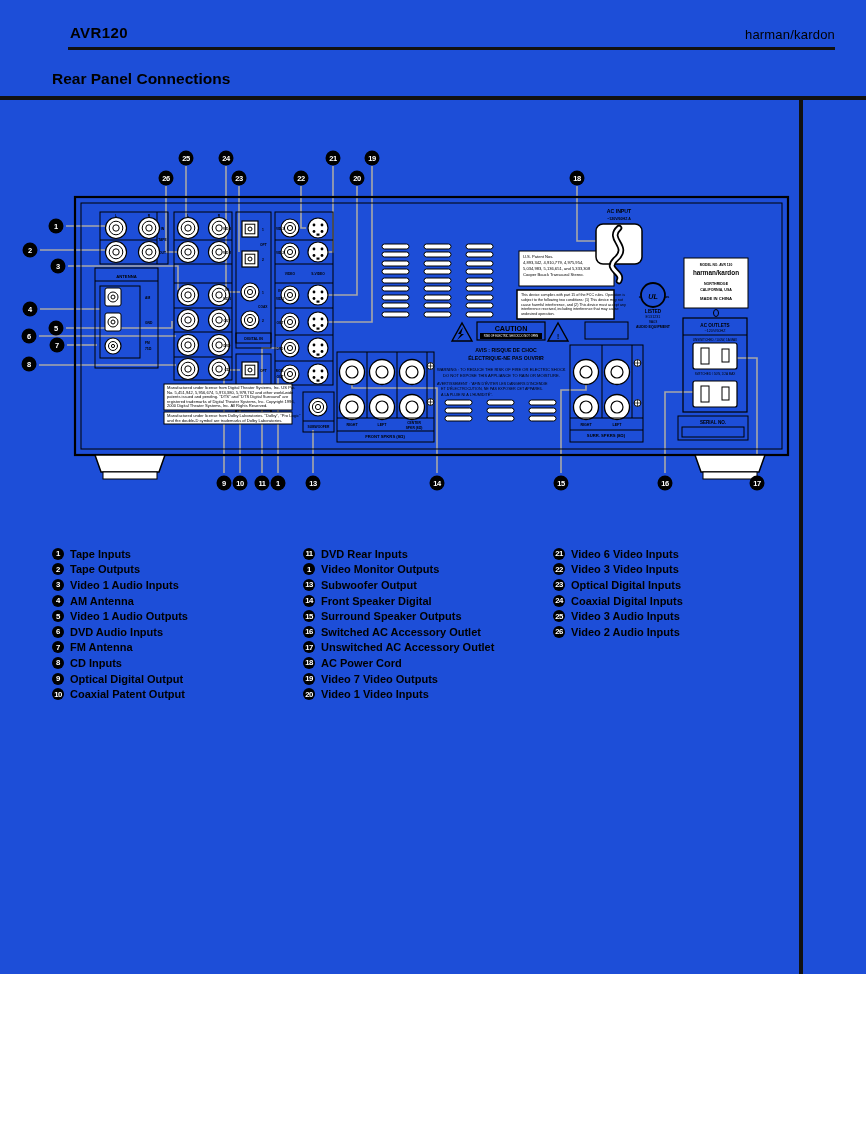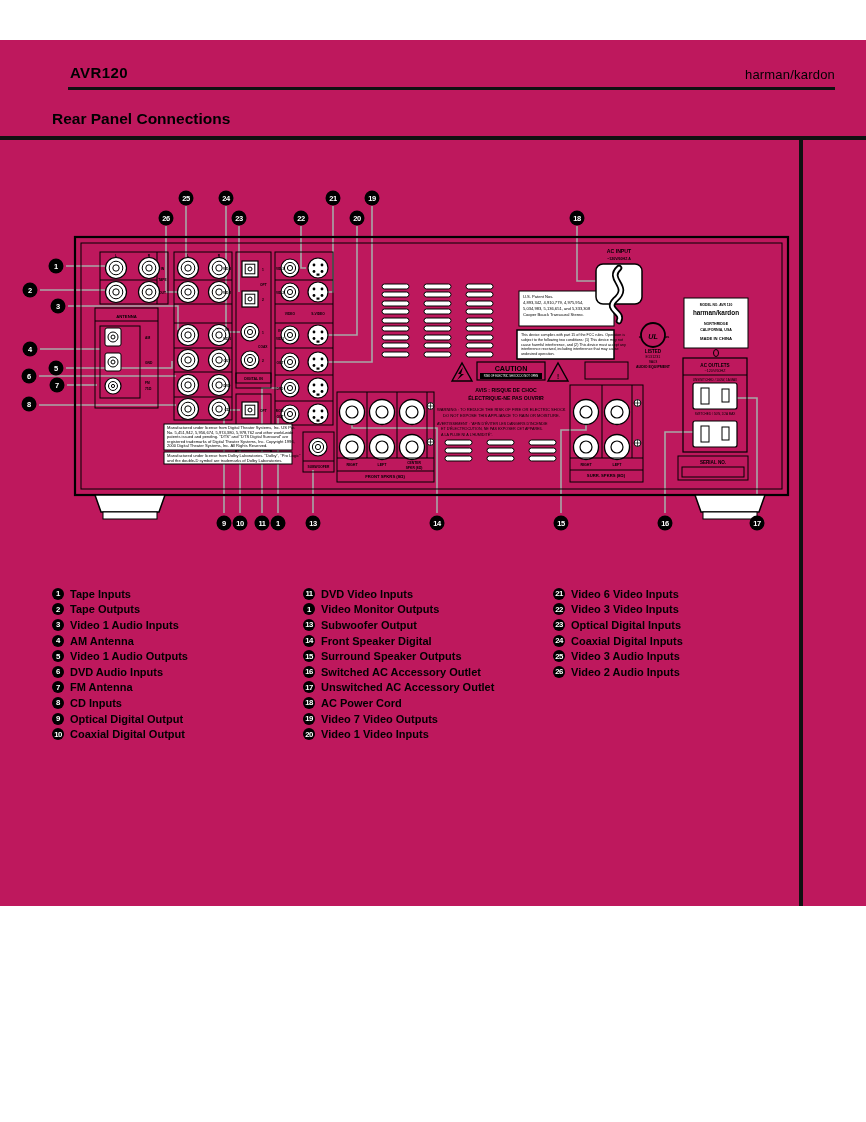--- a/index.html
+++ b/index.html
@@ -1,17 +1,17 @@
 <!DOCTYPE html>
 <html><head>
 <meta charset="utf-8">
 <style>
   html,body{margin:0;padding:0;background:#fff;}
-  .page{position:relative;width:866px;height:866px;background:#be185d;overflow:hidden;
-        font-family:"Liberation Sans",sans-serif;color:#000;margin-top:40px;}
+  .page{position:relative;width:866px;height:974px;background:#1d4ed8;overflow:hidden;
+        font-family:"Liberation Sans",sans-serif;color:#000;}
   .abs{position:absolute;}
   .hdr-model{left:70px;top:24px;font-size:15px;font-weight:bold;letter-spacing:.4px;}
   .hdr-brand{right:31px;top:27px;font-size:13px;letter-spacing:.2px;}
   .hdr-rule{left:68px;top:47px;width:767px;height:2.5px;background:#111;}
   .pg-title{left:52px;top:70px;font-size:15.5px;font-weight:bold;}
   .rule-thick{left:0;top:96px;width:866px;height:3.5px;background:#111;}
   .vbar-right{left:799px;top:96px;width:4px;height:1026px;background:#111;}
   .legend-col{top:546px;width:245px;}
   .legend-item{display:flex;align-items:center;height:15.6px;font-size:11px;font-weight:bold;white-space:nowrap;}
   .lbadge{flex:0 0 12px;width:12px;height:12px;border-radius:50%;background:#000;color:#fff;
@@ -569,27 +569,27 @@
       <div class="legend-item">
         <span class="lbadge">8</span>
         <span>CD Inputs</span>
       </div>
       <div class="legend-item">
         <span class="lbadge">9</span>
         <span>Optical Digital Output</span>
       </div>
       <div class="legend-item">
         <span class="lbadge">10</span>
-        <span>Coaxial Digital Output</span>
+        <span>Coaxial Patent Output</span>
       </div>
     </div>
   <div class="abs legend-col" style="left:303px">
       <div class="legend-item">
         <span class="lbadge">11</span>
-        <span>DVD Video Inputs</span>
+        <span>DVD Rear Inputs</span>
       </div>
       <div class="legend-item">
         <span class="lbadge">1</span>
         <span>Video Monitor Outputs</span>
       </div>
       <div class="legend-item">
         <span class="lbadge">13</span>
         <span>Subwoofer Output</span>
       </div>
       <div class="legend-item">

